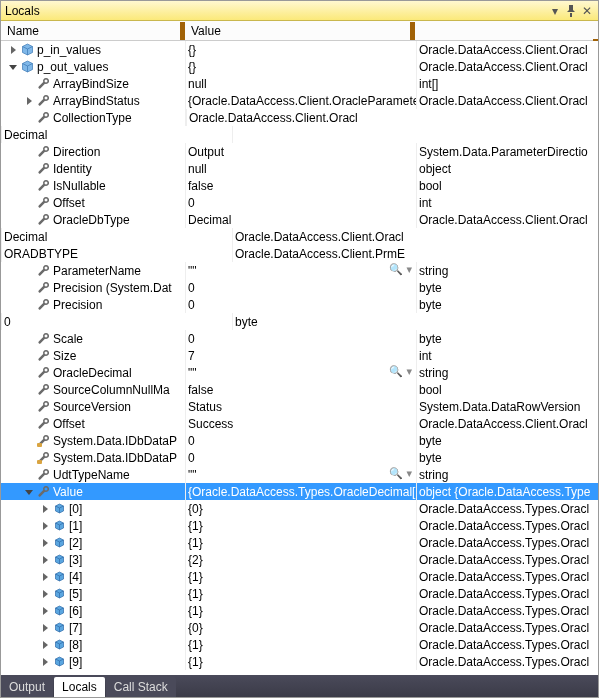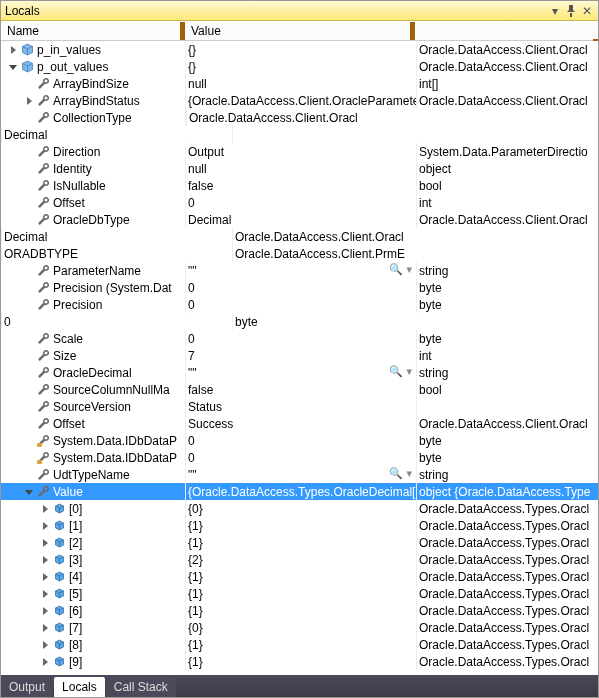--- a/index.html
+++ b/index.html
@@ -453,20 +453,23 @@
               <path d="M9 1a3 3 0 0 0-2.8 4L2 9.2a1.3 1.3 0 1 0 1.8 1.8L8 6.8A3 3 0 1 0 9 1zm0 1.2L10.8 4 9 5.8 7.2 4 9 2.2z" fill="#6b6b6b"></path>
             </svg>
           </span>
           <span class="txt">SourceVersion</span>
         </div>
         <div class="vline"></div>
         <div class="cell value">
           <span class="txt">Status</span>
         </div>
         <div class="vline"></div>
+        <div class="cell type">
+          <span class="txt">System.Data.DataRowVersion</span>
+        </div>
       </div>
       <div class="row">
         <div class="cell name">
           <span class="indent" style="width: 22px;"></span>
           <span class="expander"></span>
           <span class="icon">
             <svg width="13" height="13" viewBox="0 0 13 13">
               <path d="M9 1a3 3 0 0 0-2.8 4L2 9.2a1.3 1.3 0 1 0 1.8 1.8L8 6.8A3 3 0 1 0 9 1zm0 1.2L10.8 4 9 5.8 7.2 4 9 2.2z" fill="#6b6b6b"></path>
             </svg>
           </span>

